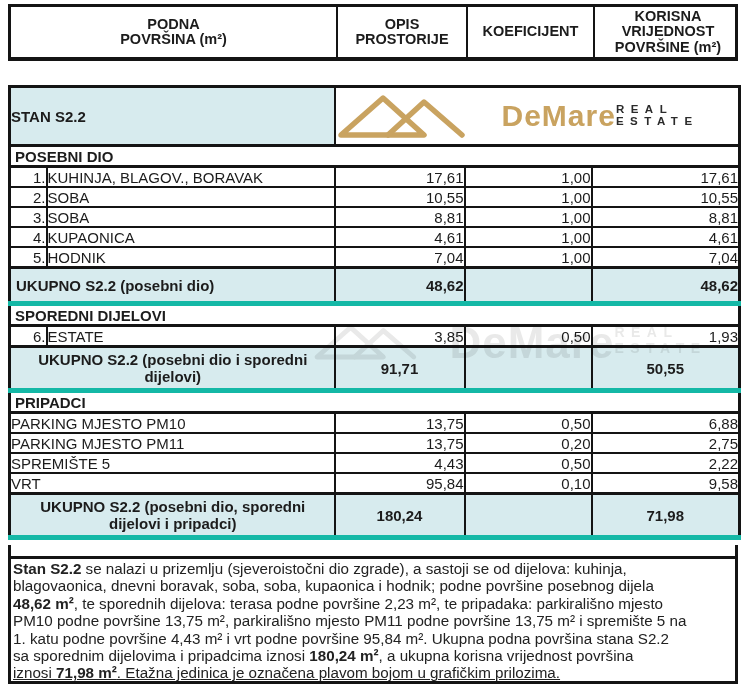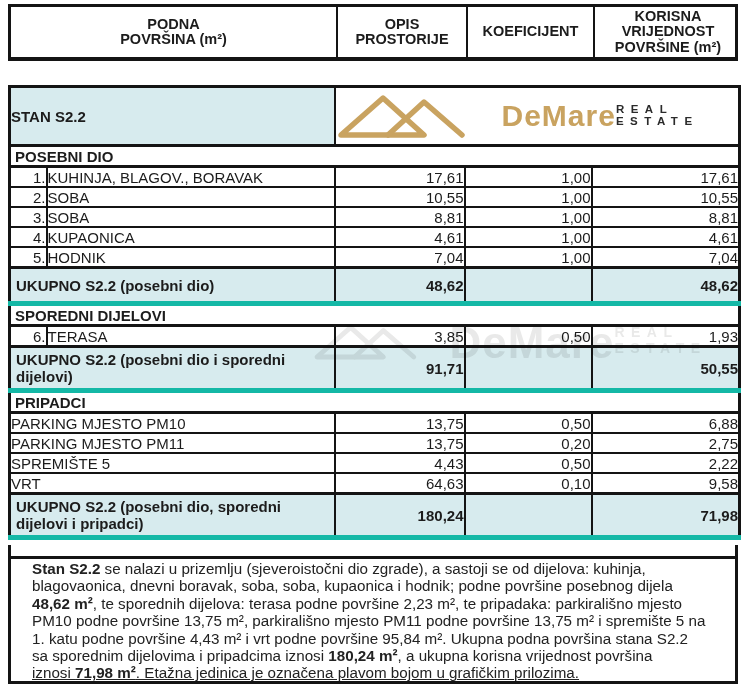--- a/index.html
+++ b/index.html
@@ -39,21 +39,21 @@
   td.logo-cell{background:#fff;}
   tr.sect td{height:18px;font-weight:700;padding-left:4px;
     border-top:3px solid #141414;border-bottom:3px solid #141414;}
   td.numc{text-align:right;padding-right:4px;height:18px;}
   td.labelc{padding-left:5px;height:18px;margin-left:15px;}
   td.valc{text-align:right;padding-right:5px;height:18px;}
   tr.total td{border-top:3px solid #141414;border-bottom:5px solid #14b8a6;}
   tr.total .tlabel{padding:2px 4px 2px 5px;line-height:17px;}
   tr.total td{font-weight:600;}
   tr.h28 td{height:28px;}
-  tr.h36 td{height:36px;}
+  tr.h36 td{height:36px;text-align:center;}
   .b{font-weight:700;}
   .u{text-decoration:underline;}
 
   
   .logo{display:flex;align-items:center;justify-content:center;gap:16px;height:100%;}
   .logo-text{display:flex;flex-direction:row;align-items:flex-start;}
   .logo-brand{font-size:30px;font-weight:700;letter-spacing:1px;line-height:28px;}
   .logo-tag{font-size:11.5px;font-weight:600;letter-spacing:6.5px;margin-top:1px;}
 
   
@@ -66,21 +66,21 @@
 
   
   .gap-strip{
     top:545px;left:8px;width:730px;height:11px;box-sizing:border-box;
     border-left:3px solid #141414;border-right:3px solid #141414;
   }
 
   
   .footer-box{
     top:556px;left:8px;width:730px;height:128px;box-sizing:border-box;
-    border:3px solid #141414;padding:1px 21px;background:#fff;
+    border:3px solid #141414;padding:1px 2px;background:#fff;
     font-size:15.2px;line-height:17.4px;color:#222;
   }
 </style>
 </head>
 <body>
 
 <div class="abs header-grid">
   <div class="header-cell">PODNA
 POVRŠINA (m²)</div>
   <div class="header-cell">OPIS PROSTORIJE</div>
@@ -162,21 +162,21 @@
       <td class="blue valc">48,62</td>
       <td class="blue valc"></td>
       <td class="blue valc">48,62</td>
     </tr>
 
     <tr class="sect">
       <td colspan="5">SPOREDNI DIJELOVI</td>
     </tr>
     <tr>
       <td class="numc">6.</td>
-      <td class="labelc">TERASA</td>
+      <td class="labelc">ESTATE</td>
       <td class="valc">3,85</td>
       <td class="valc">0,50</td>
       <td class="valc">1,93</td>
     </tr>
     <tr class="total h36">
       <td class="blue tlabel" colspan="2"><span class="b">UKUPNO S2.2</span><span> (posebni dio i sporedni dijelovi)</span></td>
       <td class="blue valc">91,71</td>
       <td class="blue valc"></td>
       <td class="blue valc">50,55</td>
     </tr>
@@ -197,21 +197,21 @@
       <td class="valc">2,75</td>
     </tr>
     <tr>
       <td class="labelc" colspan="2">SPREMIŠTE 5</td>
       <td class="valc">4,43</td>
       <td class="valc">0,50</td>
       <td class="valc">2,22</td>
     </tr>
     <tr>
       <td class="labelc" colspan="2">VRT</td>
-      <td class="valc">64,63</td>
+      <td class="valc">95,84</td>
       <td class="valc">0,10</td>
       <td class="valc">9,58</td>
     </tr>
     <tr class="total h36">
       <td class="blue tlabel" colspan="2"><span class="b">UKUPNO S2.2</span><span> (posebni dio, sporedni dijelovi i pripadci)</span></td>
       <td class="blue valc">180,24</td>
       <td class="blue valc"></td>
       <td class="blue valc">71,98</td>
     </tr>
   </tbody>

